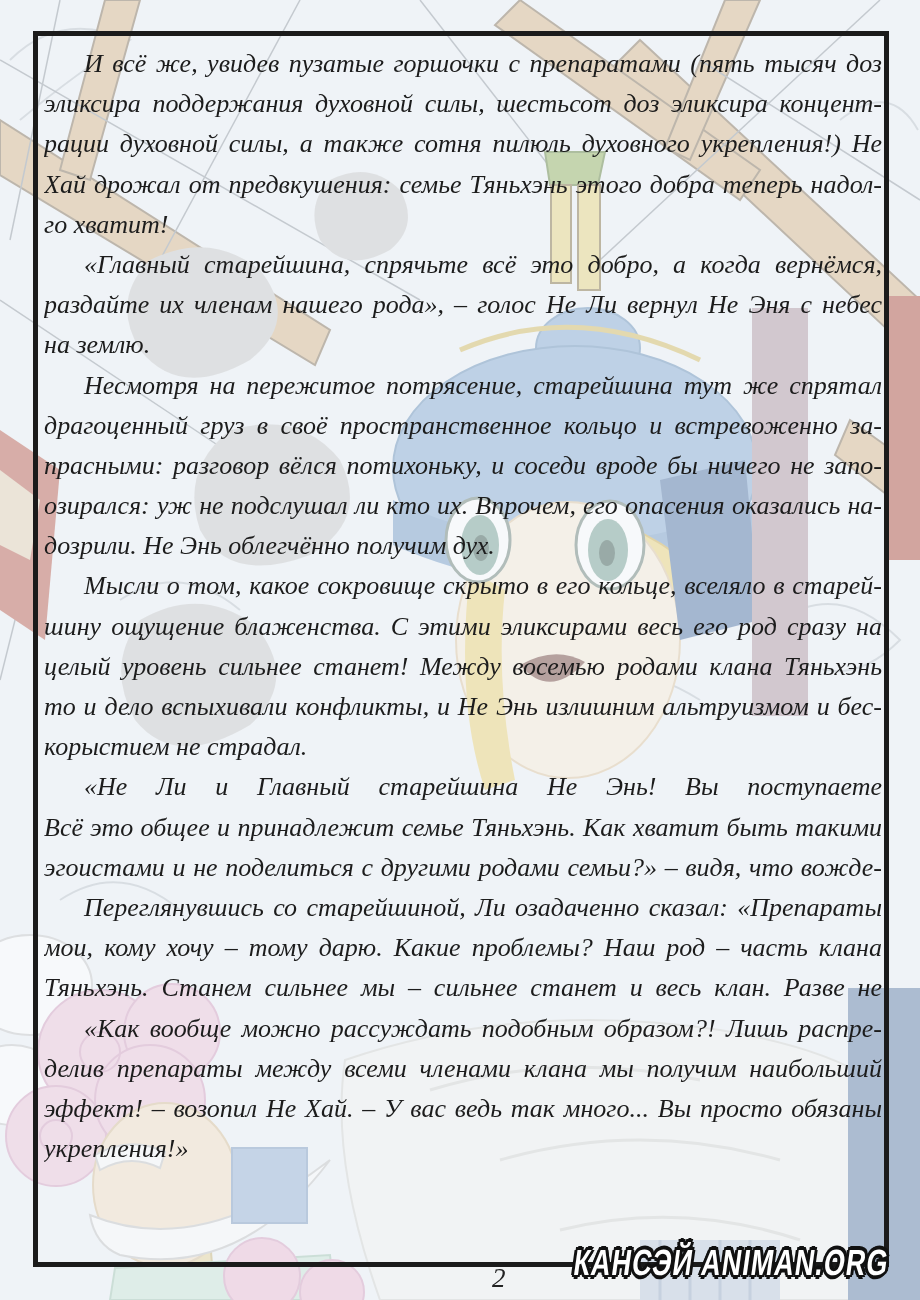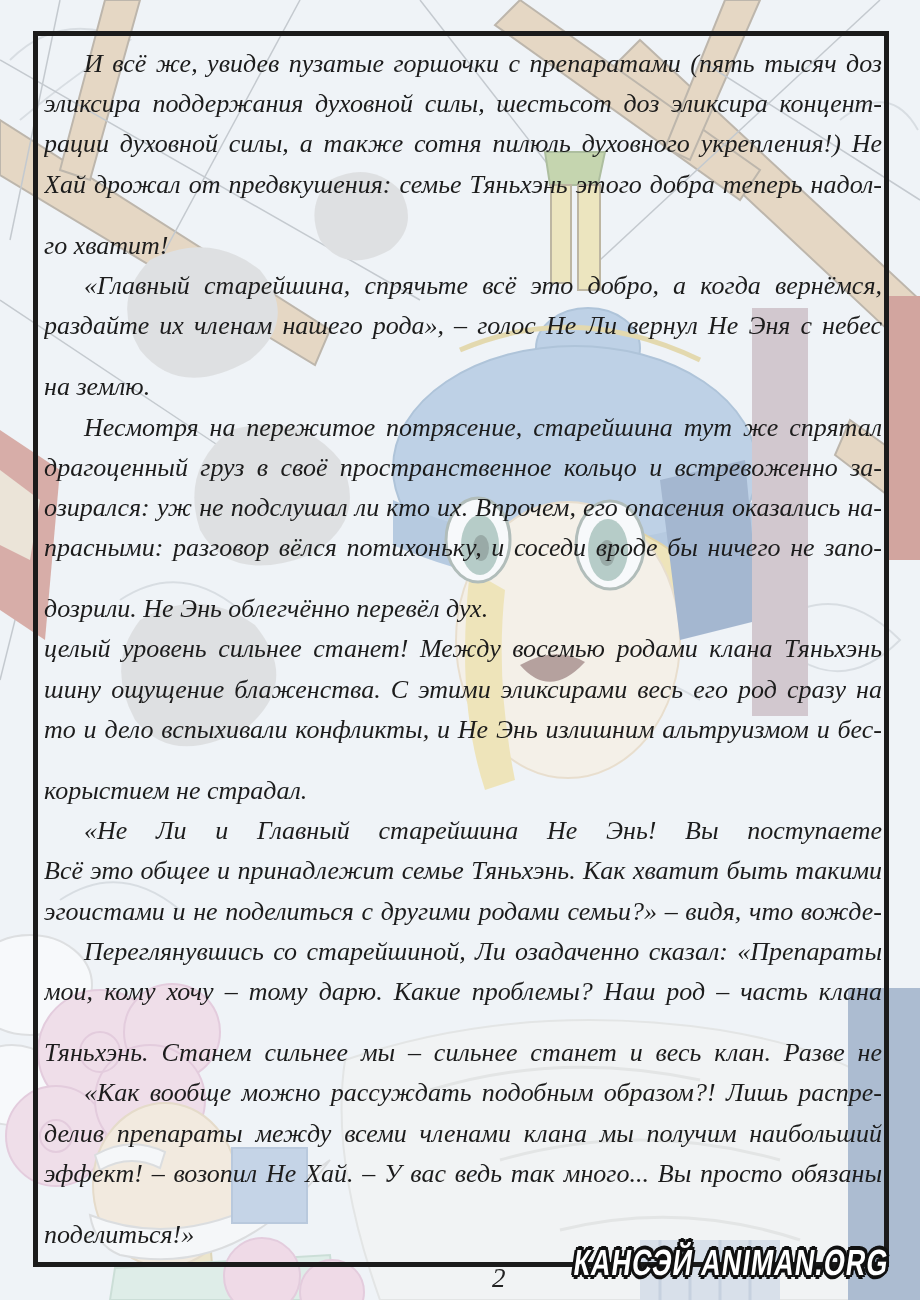--- a/index.html
+++ b/index.html
@@ -15,21 +15,21 @@
   }
   .text-block{
     position:absolute;left:44px;top:44px;width:838px;z-index:3;
     color:#1c1c1c;font-size:26px;font-style:italic;
   }
   .ln{
     height:40.2px;line-height:40.2px;white-space:normal;
     text-align:justify;text-align-last:justify;overflow:hidden;
   }
   .ln.first{text-indent:40px;}
-  .ln.end{text-align-last:left;margin-top:21px;}
+  .ln.end{text-align-last:left;}
   .watermark{
     position:absolute;right:34px;bottom:16px;z-index:5;
     font-family:"Liberation Sans","DejaVu Sans",sans-serif;
     font-weight:700;font-size:27px;letter-spacing:1px;color:#ffffff;
     transform:skewX(-8deg) scaleY(1.35);transform-origin:bottom right;
     text-shadow:
       -2px -2px 0 #111, 2px -2px 0 #111, -2px 2px 0 #111, 2px 2px 0 #111,
       -3px 0 0 #111, 3px 0 0 #111, 0 -3px 0 #111, 0 3px 0 #111;
     white-space:nowrap;
   }
@@ -161,44 +161,45 @@
       <div class="ln end">го хватит!</div>
     </div>
     <div class="para">
       <div class="ln first">«Главный старейшина, спрячьте всё это добро, а когда вернёмся,</div>
       <div class="ln">раздайте их членам нашего рода», – голос Не Ли вернул Не Эня с небес</div>
       <div class="ln end">на землю.</div>
     </div>
     <div class="para">
       <div class="ln first">Несмотря на пережитое потрясение, старейшина тут же спрятал</div>
       <div class="ln">драгоценный груз в своё пространственное кольцо и встревоженно за-</div>
+      <div class="ln">прасными: разговор вёлся потихоньку, и соседи вроде бы ничего не запо-</div>
       <div class="ln">озирался: уж не подслушал ли кто их. Впрочем, его опасения оказались на-</div>
-      <div class="ln">прасными: разговор вёлся потихоньку, и соседи вроде бы ничего не запо-</div>
-      <div class="ln end">дозрили. Не Энь облегчённо перевёл дух.</div>
-    </div>
-    <div class="para">
+      <div class="ln end">дозрили. Не Энь облегчённо получим дух.</div>
+    </div>
+    <div class="para">
+      <div class="ln first">Мысли о том, какое сокровище скрыто в его кольце, вселяло в старей-</div>
+      <div class="ln">шину ощущение блаженства. С этими эликсирами весь его род сразу на</div>
       <div class="ln">целый уровень сильнее станет! Между восемью родами клана Тяньхэнь</div>
-      <div class="ln">шину ощущение блаженства. С этими эликсирами весь его род сразу на</div>
       <div class="ln">то и дело вспыхивали конфликты, и Не Энь излишним альтруизмом и бес-</div>
       <div class="ln end">корыстием не страдал.</div>
     </div>
     <div class="para">
       <div class="ln first">«Не Ли и Главный старейшина Не Энь! Вы поступаете возмутительно!</div>
       <div class="ln">Всё это общее и принадлежит семье Тяньхэнь. Как хватит быть такими</div>
       <div class="ln">эгоистами и не поделиться с другими родами семьи?» – видя, что вожде-</div>
     </div>
     <div class="para">
       <div class="ln first">Переглянувшись со старейшиной, Ли озадаченно сказал: «Препараты</div>
       <div class="ln">мои, кому хочу – тому дарю. Какие проблемы? Наш род – часть клана</div>
       <div class="ln end">Тяньхэнь. Станем сильнее мы – сильнее станет и весь клан. Разве не так?»</div>
     </div>
     <div class="para">
       <div class="ln first">«Как вообще можно рассуждать подобным образом?! Лишь распре-</div>
       <div class="ln">делив препараты между всеми членами клана мы получим наибольший</div>
       <div class="ln">эффект! – возопил Не Хай. – У вас ведь так много... Вы просто обязаны</div>
-      <div class="ln end">поделиться!»</div>
+      <div class="ln end">укрепления!»</div>
     </div>
   </div>
 
   <div class="watermark">КАНСЭЙ ANIMAN.ORG</div>
   <div class="page-number">2</div>
 
 </div>
 
 </body></html>

